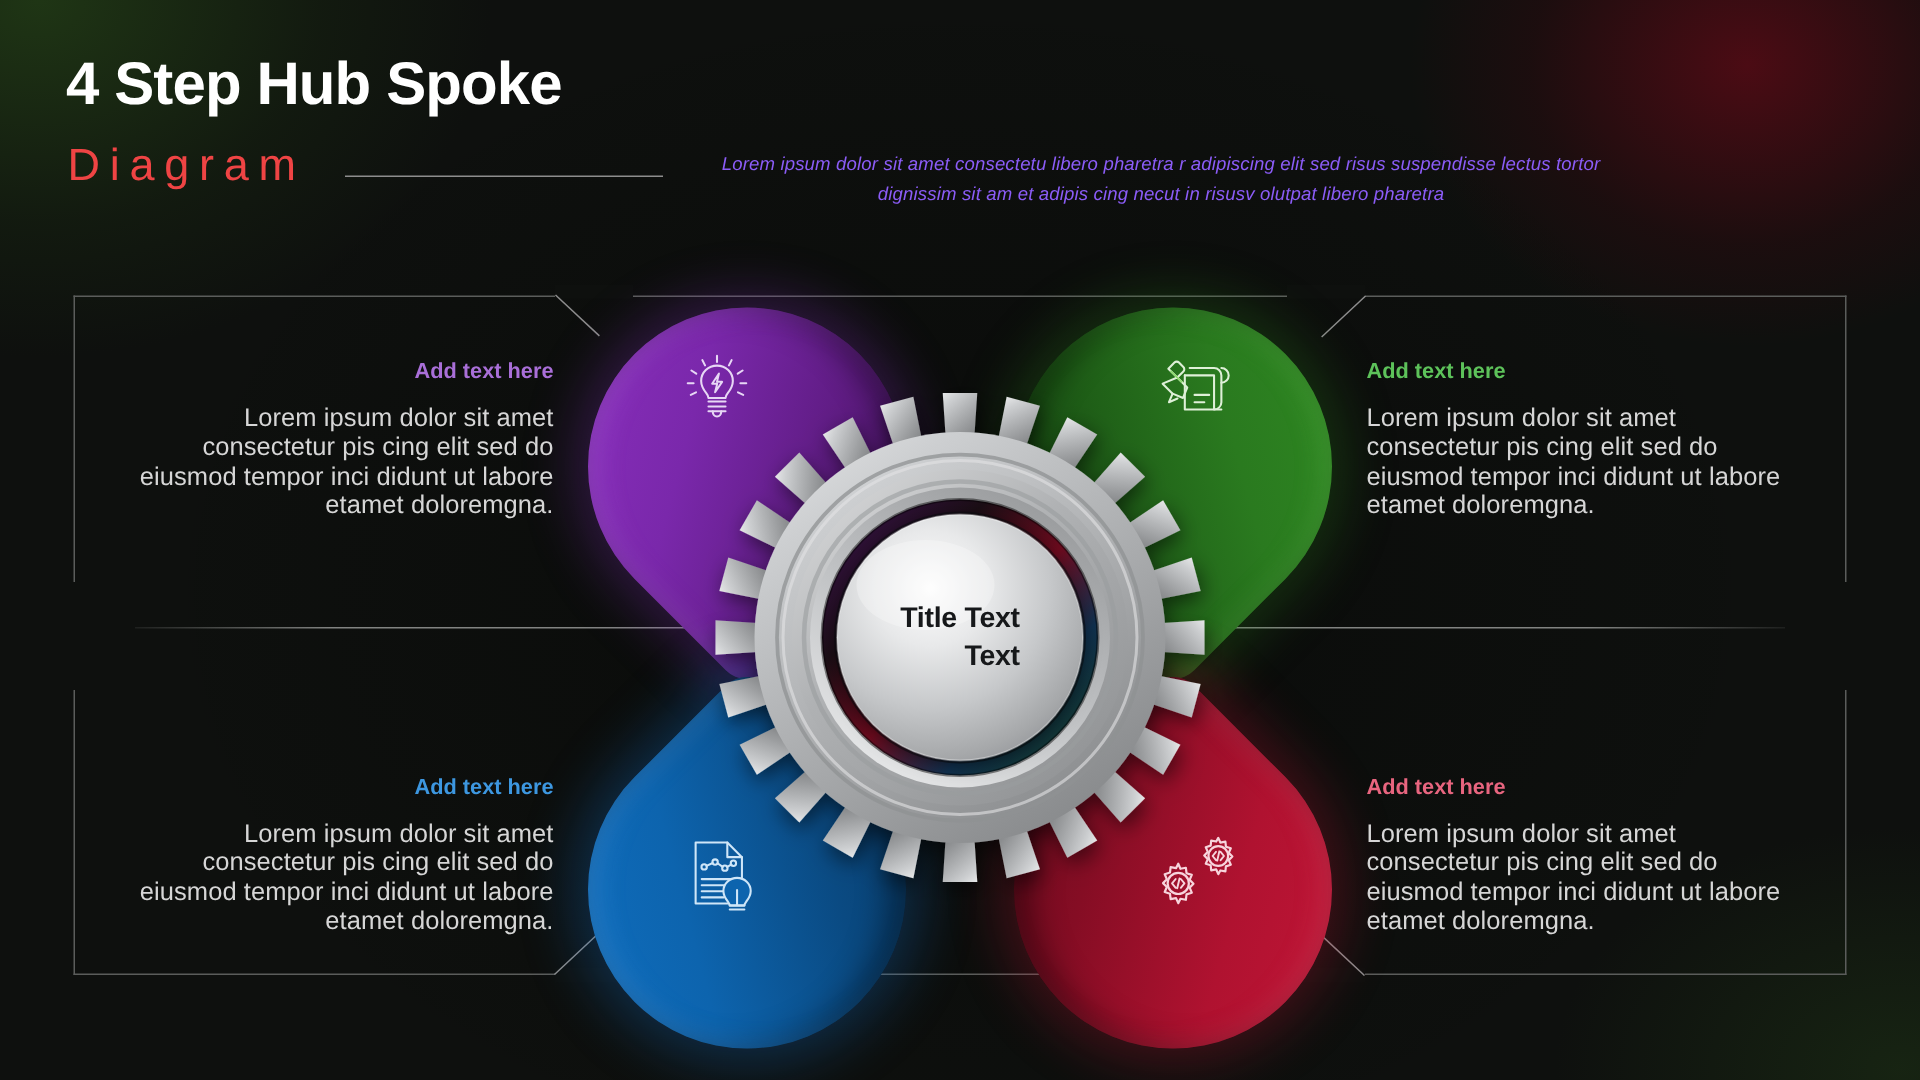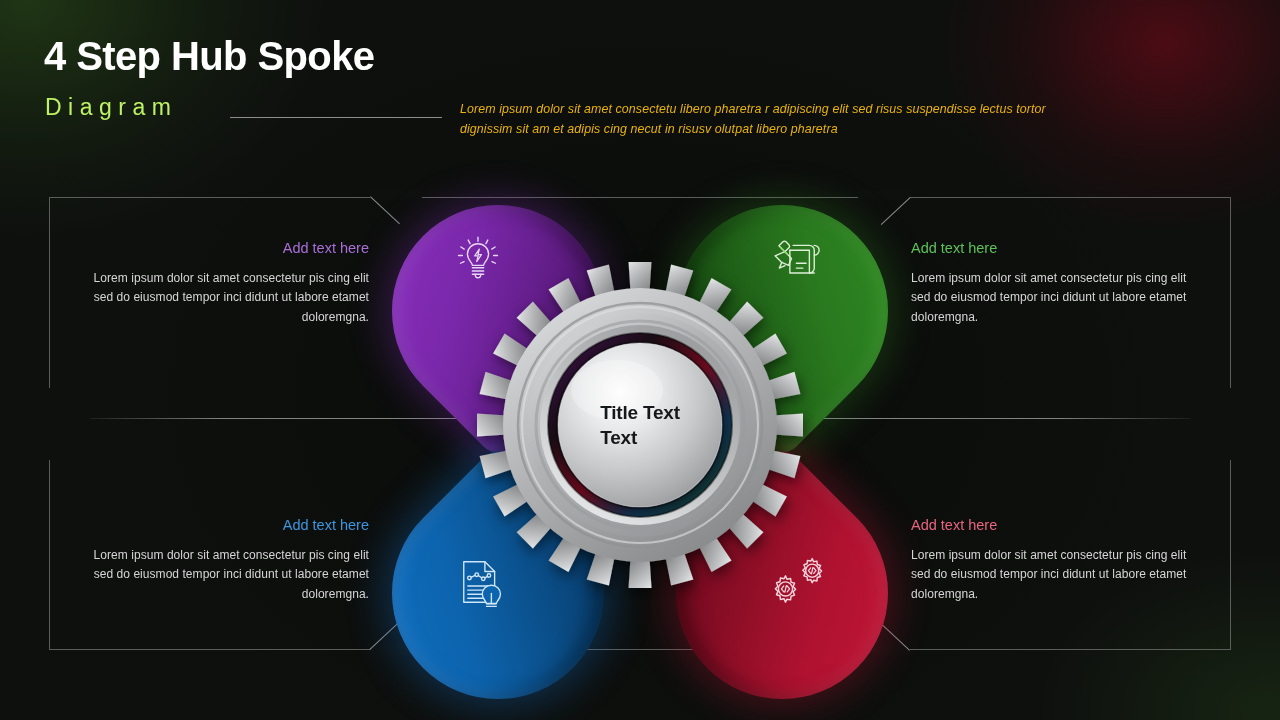--- a/index.html
+++ b/index.html
@@ -28,31 +28,31 @@
 
   
   .header { position:absolute; left:0; top:0; width:1124px; height:180px; }
   .title-main {
     position:absolute; left:44px; top:36px;
     font-size:40px; font-weight:bold; color:#ffffff;
     letter-spacing:-0.6px; line-height:1;
   }
   .title-sub {
     position:absolute; left:45px; top:96px;
-    font-size:23px; font-weight:300; color:#bef264;
+    font-size:30px; font-weight:300; color:#ef4444;
     letter-spacing:6.5px; line-height:1;
   }
   .title-rule {
     position:absolute; left:230px; top:117px; width:212px; height:1px;
     background:#8d8d8d;
   }
   .header-desc {
-    position:absolute; left:460px; top:99px; width:600px;
-    font-size:12.4px; font-style:italic; color:#eab308;
-    line-height:20px; letter-spacing:0.1px;
+    position:absolute; left:474px; top:99px; width:600px;
+    font-size:12.4px; font-style:italic; color:#8b5cf6;
+    line-height:20px; letter-spacing:0.1px;text-align:center;
   }
 
   
   .frame {
     position:absolute;
     border:1px solid #5b5d5b;
   }
   .frame-top {
     left:49px; top:197px; width:1182px; height:191px;
     border-bottom:none;
@@ -120,34 +120,34 @@
     pointer-events:none;
   }
   .petal-icon svg { width:100%; height:100%; display:block; }
 
   
   .hub { position:absolute; left:465px; top:250px; width:350px; height:350px; }
   .hub svg { width:100%; height:100%; display:block; }
   .hub-title {
     position:absolute; left:0; top:0; width:350px; height:350px;
     display:flex; align-items:center; justify-content:center;
-    text-align:left;
+    text-align:right;
     font-size:19px; font-weight:bold; color:#16181a;
     line-height:25px; letter-spacing:-0.2px;
     pointer-events:none;
   }
 
   
   .quad { position:absolute; width:280px; }
   .quad-head {
-    font-size:14.5px; font-weight:normal; line-height:1;
+    font-size:14.5px; font-weight:bold; line-height:1;
     margin-bottom:13px;
   }
   .quad-body {
-    font-size:12px; color:#d6d6d6; line-height:19.5px;
+    font-size:17px; color:#d6d6d6; line-height:19.5px;
     letter-spacing:0.05px;
   }
   .q-tl { left:89px; top:241px; text-align:right; }
   .q-tr { left:911px; top:241px; text-align:left; }
   .q-bl { left:89px; top:518px; text-align:right; }
   .q-br { left:911px; top:518px; text-align:left; }
 </style>
 </head>
 <body>
 

